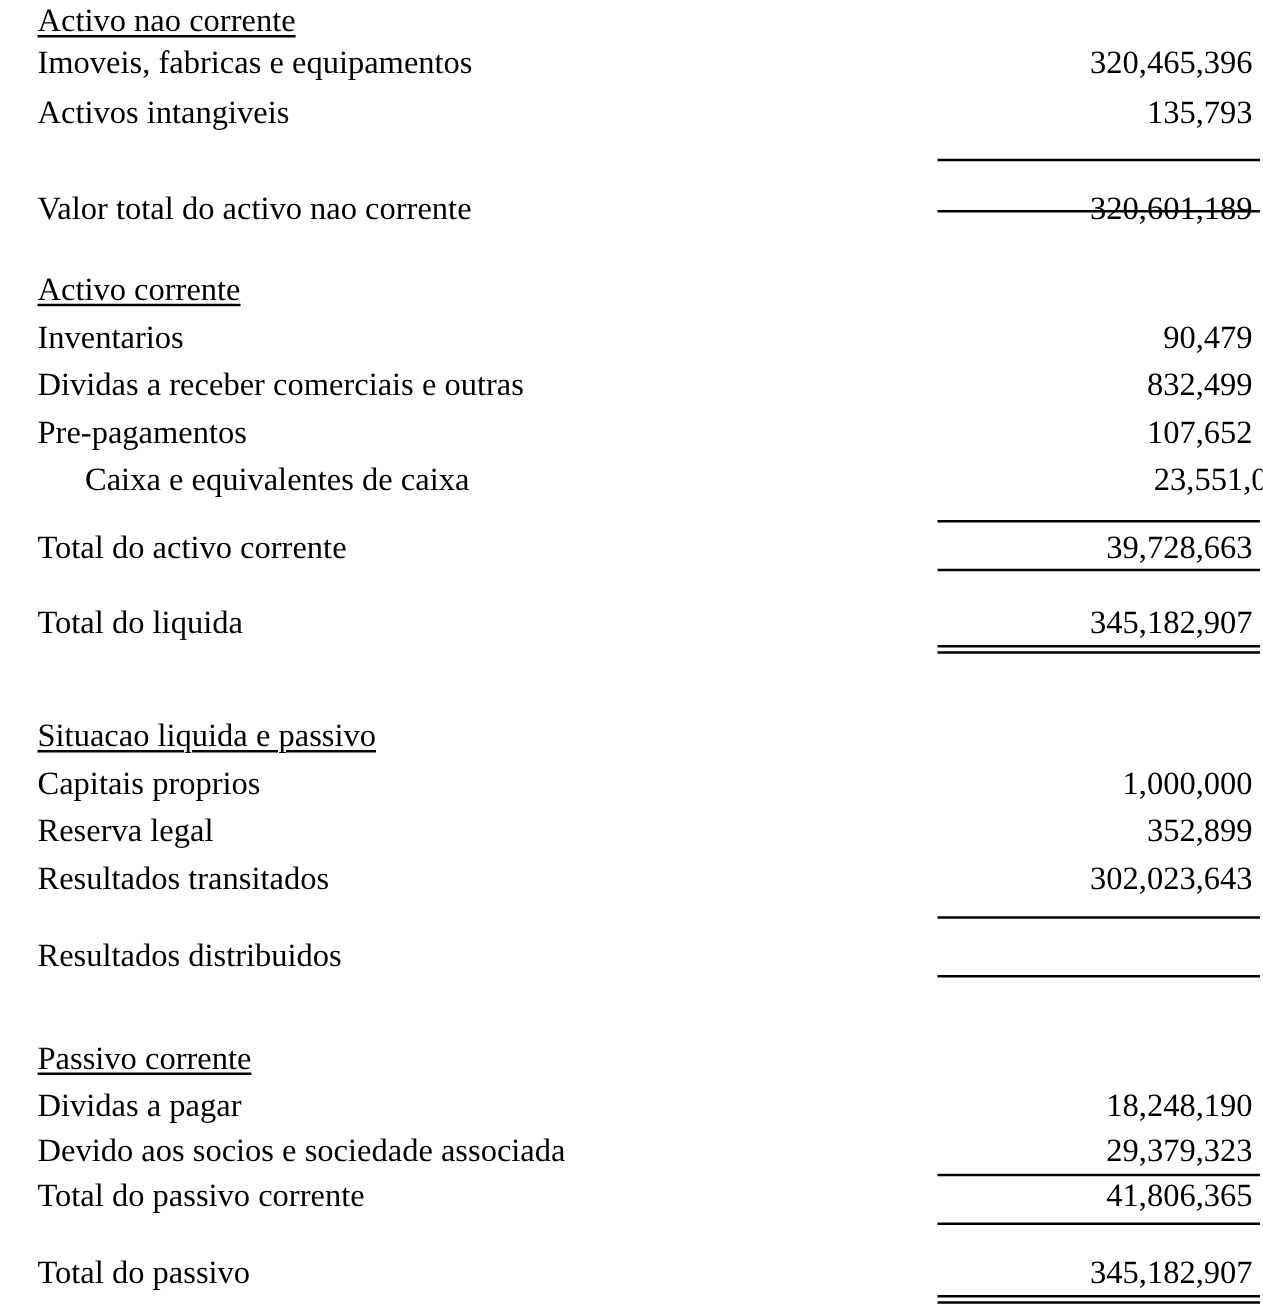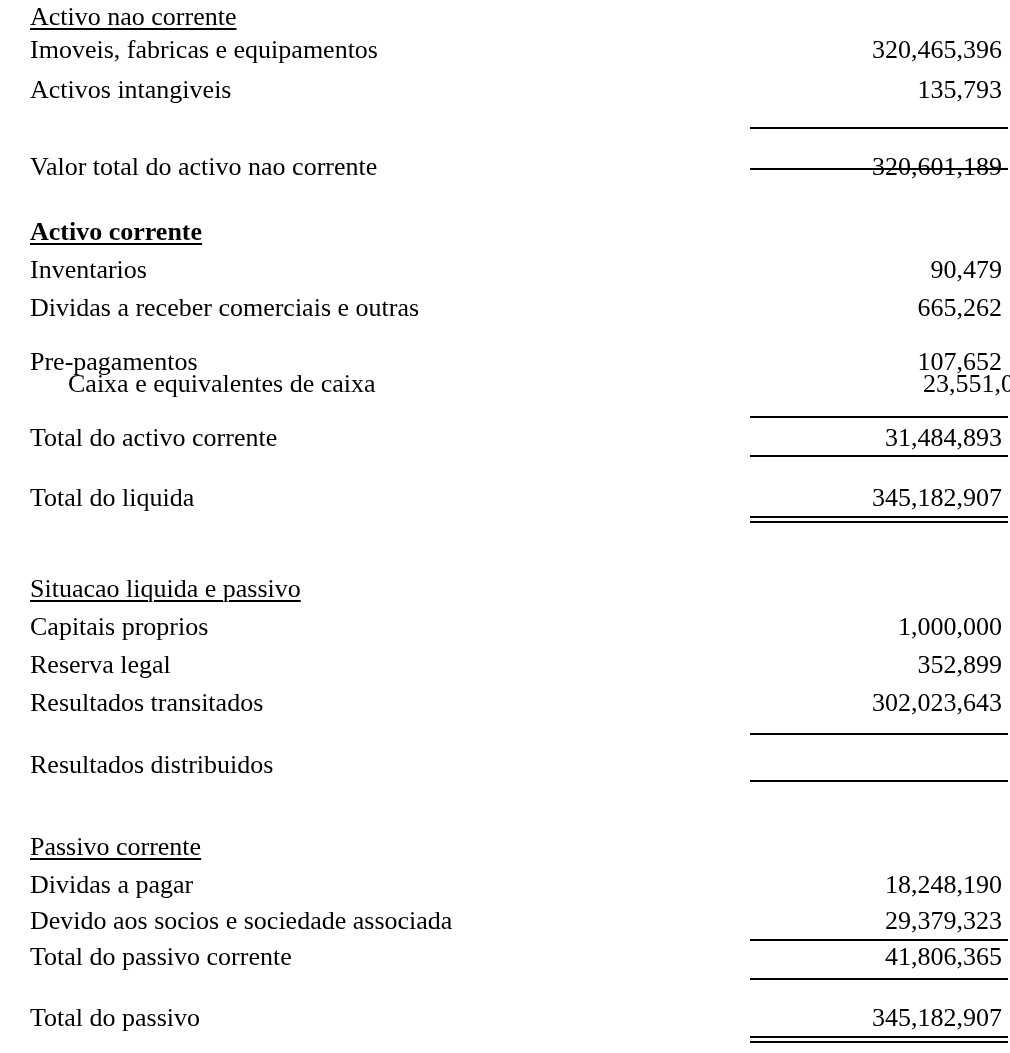--- a/index.html
+++ b/index.html
@@ -77,43 +77,43 @@
     <span class="label">Activos intangiveis</span>
     <span class="amount">135,793</span>
   </div>
   <div class="rule" style="top:127px;"></div>
   <div class="row" style="top:133px;margin-top:17px;">
     <span class="label">Valor total do activo nao corrente</span>
     <span class="amount">320,601,189</span>
   </div>
   <div class="rule" style="top:168px;"></div>
 
-  <div class="row heading" style="top:215px;font-weight:bold;">
+  <div class="row heading" style="top:215px;">
     <span class="label">Activo corrente</span>
   </div>
   <div class="row" style="top:253px;">
     <span class="label">Inventarios</span>
     <span class="amount">90,479</span>
   </div>
   <div class="row" style="top:291px;">
     <span class="label">Dividas a receber comerciais e outras</span>
-    <span class="amount">665,262</span>
+    <span class="amount">832,499</span>
   </div>
-  <div class="row" style="top:329px;margin-top:16px;">
+  <div class="row" style="top:329px;">
     <span class="label">Pre-pagamentos</span>
     <span class="amount">107,652</span>
   </div>
   <div class="row" style="top:367px;margin-left:38px;">
     <span class="label">Caixa e equivalentes de caixa</span>
     <span class="amount">23,551,088</span>
   </div>
   <div class="rule" style="top:416px;"></div>
   <div class="row" style="top:421px;">
     <span class="label">Total do activo corrente</span>
-    <span class="amount">31,484,893</span>
+    <span class="amount">39,728,663</span>
   </div>
   <div class="rule" style="top:455px;"></div>
 
   <div class="row" style="top:481px;">
     <span class="label">Total do liquida</span>
     <span class="amount">345,182,907</span>
   </div>
   <div class="rule double" style="top:516px;"></div>
 
   <div class="row heading" style="top:572px;">

